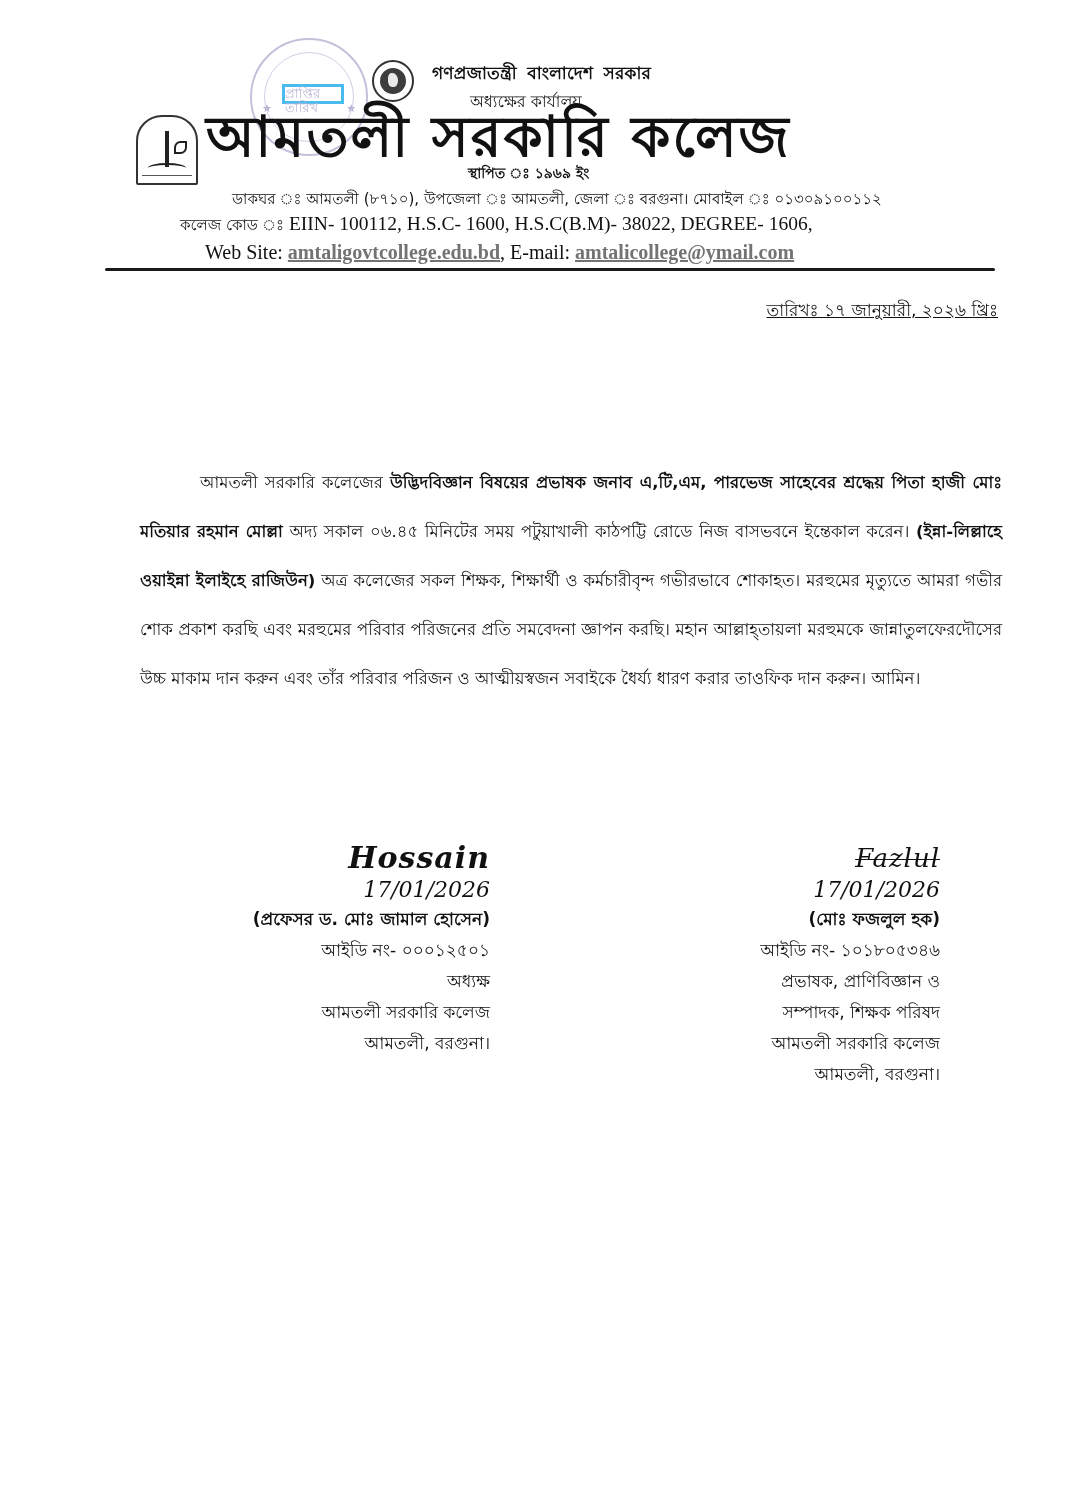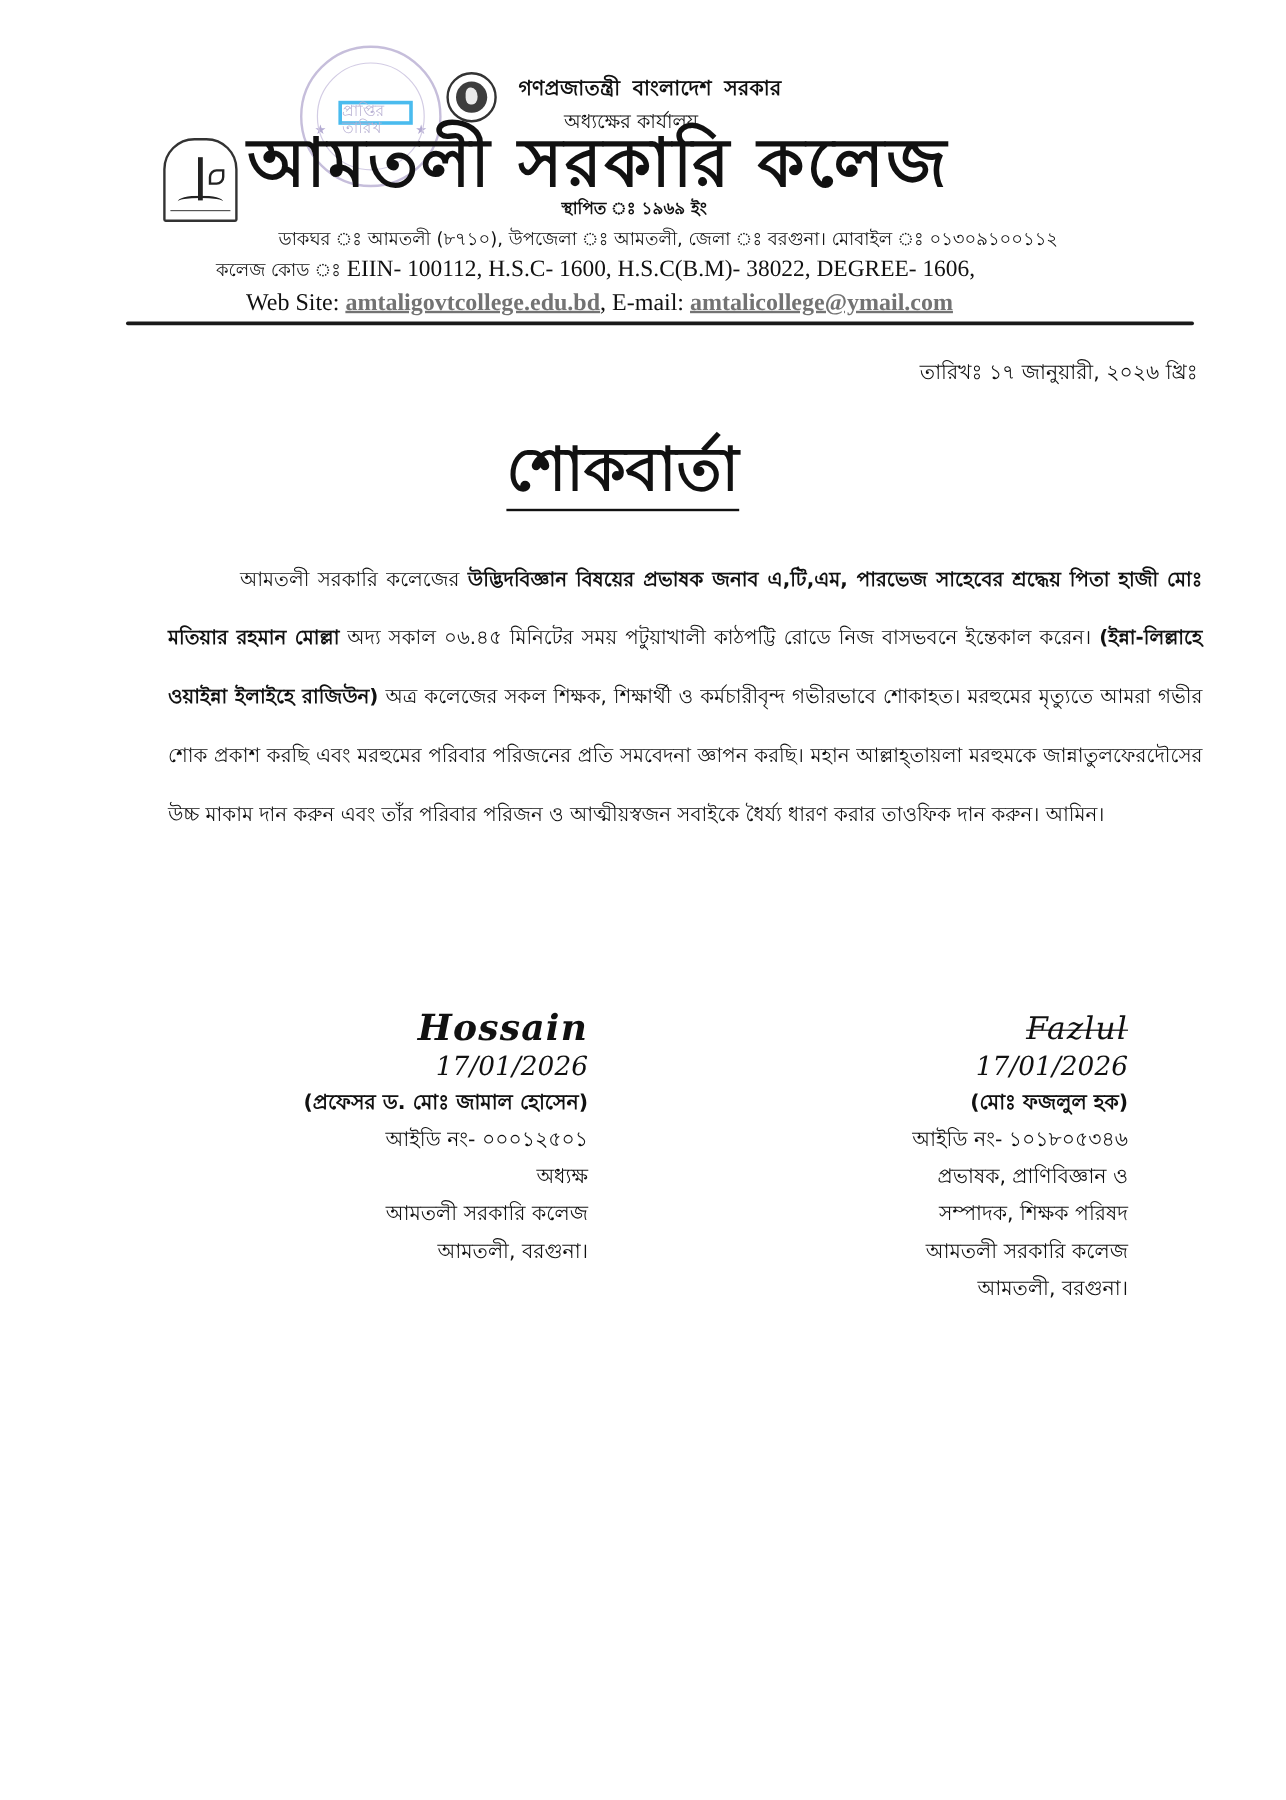--- a/index.html
+++ b/index.html
@@ -81,21 +81,21 @@
       font-family: "Liberation Serif", serif; white-space: nowrap;
     }
     .web-line a { color: #737373; font-weight: bold; text-decoration: underline; }
     .header-rule {
       position: absolute; left: 105px; top: 268px; width: 890px; height: 3px;
       background: #1a1a1a; border-radius: 2px;
     }
 
     
     .date-line {
-      position: absolute; right: 74px; top: 297px; font-size: 17px; white-space: nowrap;
+      position: absolute; right: 74px; top: 297px; font-size: 17px; white-space: nowrap; text-decoration: underline;
     }
     .title {
       position: absolute; left: 422px; top: 358px; font-family: "DejaVu Serif", serif;
       font-size: 50px; font-weight: bold; line-height: 66px;
       border-bottom: 2px solid #111; padding-bottom: 0;
     }
 
     
     .body-text {
       position: absolute; left: 140px; top: 458px; width: 862px;
@@ -148,21 +148,20 @@
     <span>EIIN- 100112, H.S.C- 1600, H.S.C(B.M)- 38022, DEGREE- 1606,</span>
   </div>
   <div class="web-line">
     <span>Web Site:</span>
     <a>amtaligovtcollege.edu.bd</a><span>, E-mail:</span>
     <a>amtalicollege@ymail.com</a>
   </div>
   <div class="header-rule"></div>
 
   <div class="date-line">তারিখঃ  ১৭ জানুয়ারী, ২০২৬ খ্রিঃ</div>
-  <div class="title">শোকবার্তা</div>
 
   <div class="body-text"><span>আমতলী সরকারি কলেজের </span><b>উদ্ভিদবিজ্ঞান বিষয়ের প্রভাষক জনাব এ,টি,এম, পারভেজ সাহেবের শ্রদ্ধেয় পিতা হাজী মোঃ মতিয়ার রহমান মোল্লা</b><span> অদ্য সকাল ০৬.৪৫ মিনিটের সময় পটুয়াখালী কাঠপট্টি রোডে নিজ বাসভবনে ইন্তেকাল করেন। </span><b>(ইন্না-লিল্লাহে ওয়াইন্না ইলাইহে রাজিউন)</b><span> অত্র কলেজের সকল শিক্ষক, শিক্ষার্থী ও কর্মচারীবৃন্দ গভীরভাবে শোকাহত। মরহুমের মৃত্যুতে আমরা গভীর শোক প্রকাশ করছি এবং মরহুমের পরিবার পরিজনের প্রতি সমবেদনা জ্ঞাপন করছি। মহান আল্লাহ্‌তায়লা মরহুমকে জান্নাতুলফেরদৌসের উচ্চ মাকাম দান করুন এবং তাঁর পরিবার পরিজন ও আত্মীয়স্বজন সবাইকে ধৈর্য্য ধারণ করার তাওফিক দান করুন। আমিন।</span></div>
 
   <div class="sig-block sig-left">
     <div class="signature-mark">Hossain</div>
     <div class="sig-date">17/01/2026</div>
     <div class="signer-name">(প্রফেসর ড. মোঃ জামাল হোসেন)</div>
     <div>আইডি নং- ০০০১২৫০১</div>
     <div>অধ্যক্ষ</div>
     <div>আমতলী সরকারি কলেজ</div>

